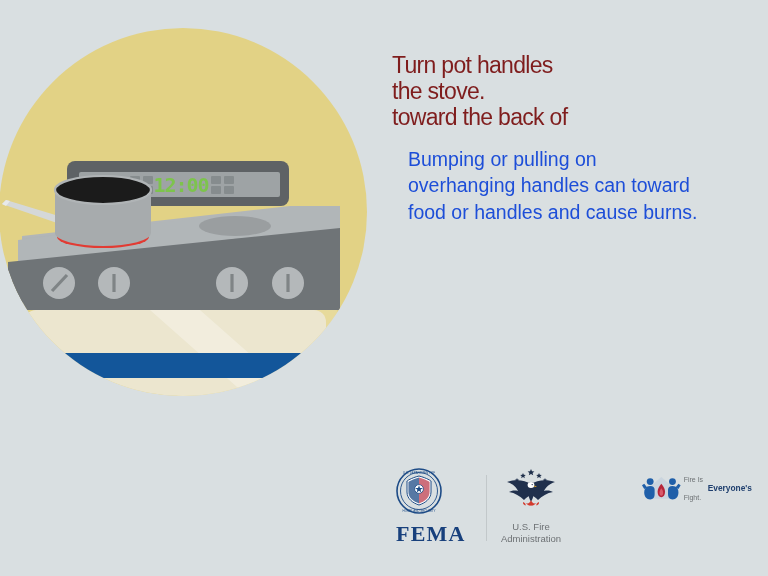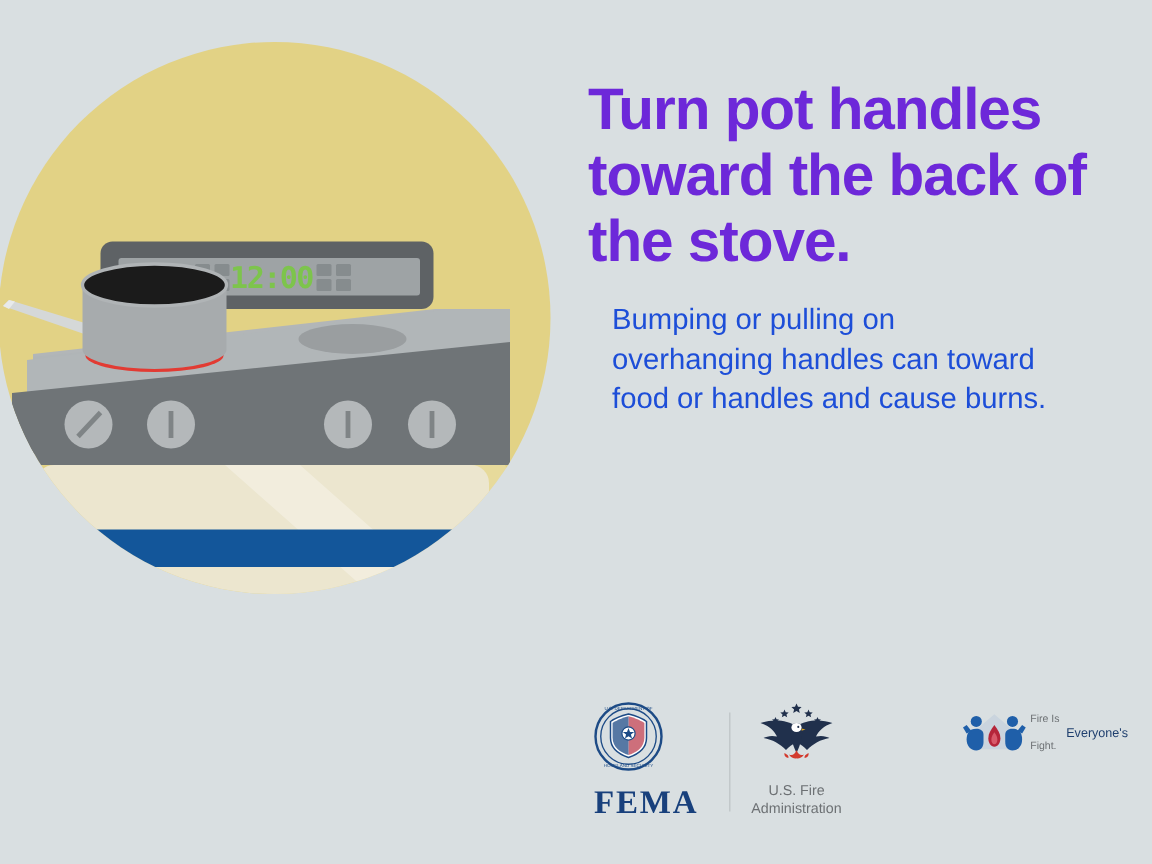--- a/index.html
+++ b/index.html
@@ -30,24 +30,24 @@
   }
 
   
   #text-block {
     position: absolute;
     left: 392px;
     top: 52px;
     width: 338px;
   }
   #headline {
-    color: #6d28d9;
-    font-size: 39px;
+    color: #7f1d1d;
+    font-size: 23px;
     line-height: 1.13;
-    font-weight: bold;
+    font-weight: normal;
     letter-spacing: -0.7px;
     margin: 0 0 13px 0;
     font-family: "Liberation Sans", sans-serif;
   }
   #headline .hl-line {
     display: block;
     white-space: nowrap;
   }
   #body-copy {
     color: #1d4ed8;
@@ -101,21 +101,21 @@
   #feef-logo { left: 250px; width: 110px; }
   .feef-row { display: flex; align-items: center; }
   .feef-text {
     margin-left: 3px;
     line-height: 1.12;
     font-size: 7px;
     color: #6d7174;
   }
   .feef-text .big {
     font-size: 8.4px;
-    font-weight: normal;
+    font-weight: bold;
     color: #1f3f6e;
     display: block;
     padding-left: 24px;
   }
   .feef-text .sm { display: block; }
 </style>
 </head>
 <body>
 
 <div id="poster">
@@ -195,22 +195,22 @@
       <ellipse cx="103" cy="190" rx="48" ry="14" fill="#1b1b1b"></ellipse>
       <ellipse cx="103" cy="190" rx="48" ry="14" fill="none" stroke="#b0b4b6" stroke-width="2.2"></ellipse>
 
       <polygon points="26,425 330,425 330,440 26,440" fill="#dcd2a3" opacity="0.0"></polygon>
     </g>
   </svg>
 
   <div id="text-block">
     <h1 id="headline">
       <span class="hl-line">Turn pot handles</span>
+      <span class="hl-line">the stove.</span>
       <span class="hl-line">toward the back of</span>
-      <span class="hl-line">the stove.</span>
     </h1>
     <p id="body-copy">
       <span class="bc-line">Bumping or pulling on</span>
       <span class="bc-line">overhanging handles can toward</span>
       <span class="bc-line">food or handles and cause burns.</span>
     </p>
   </div>
 
   <div id="logo-bar">
 

